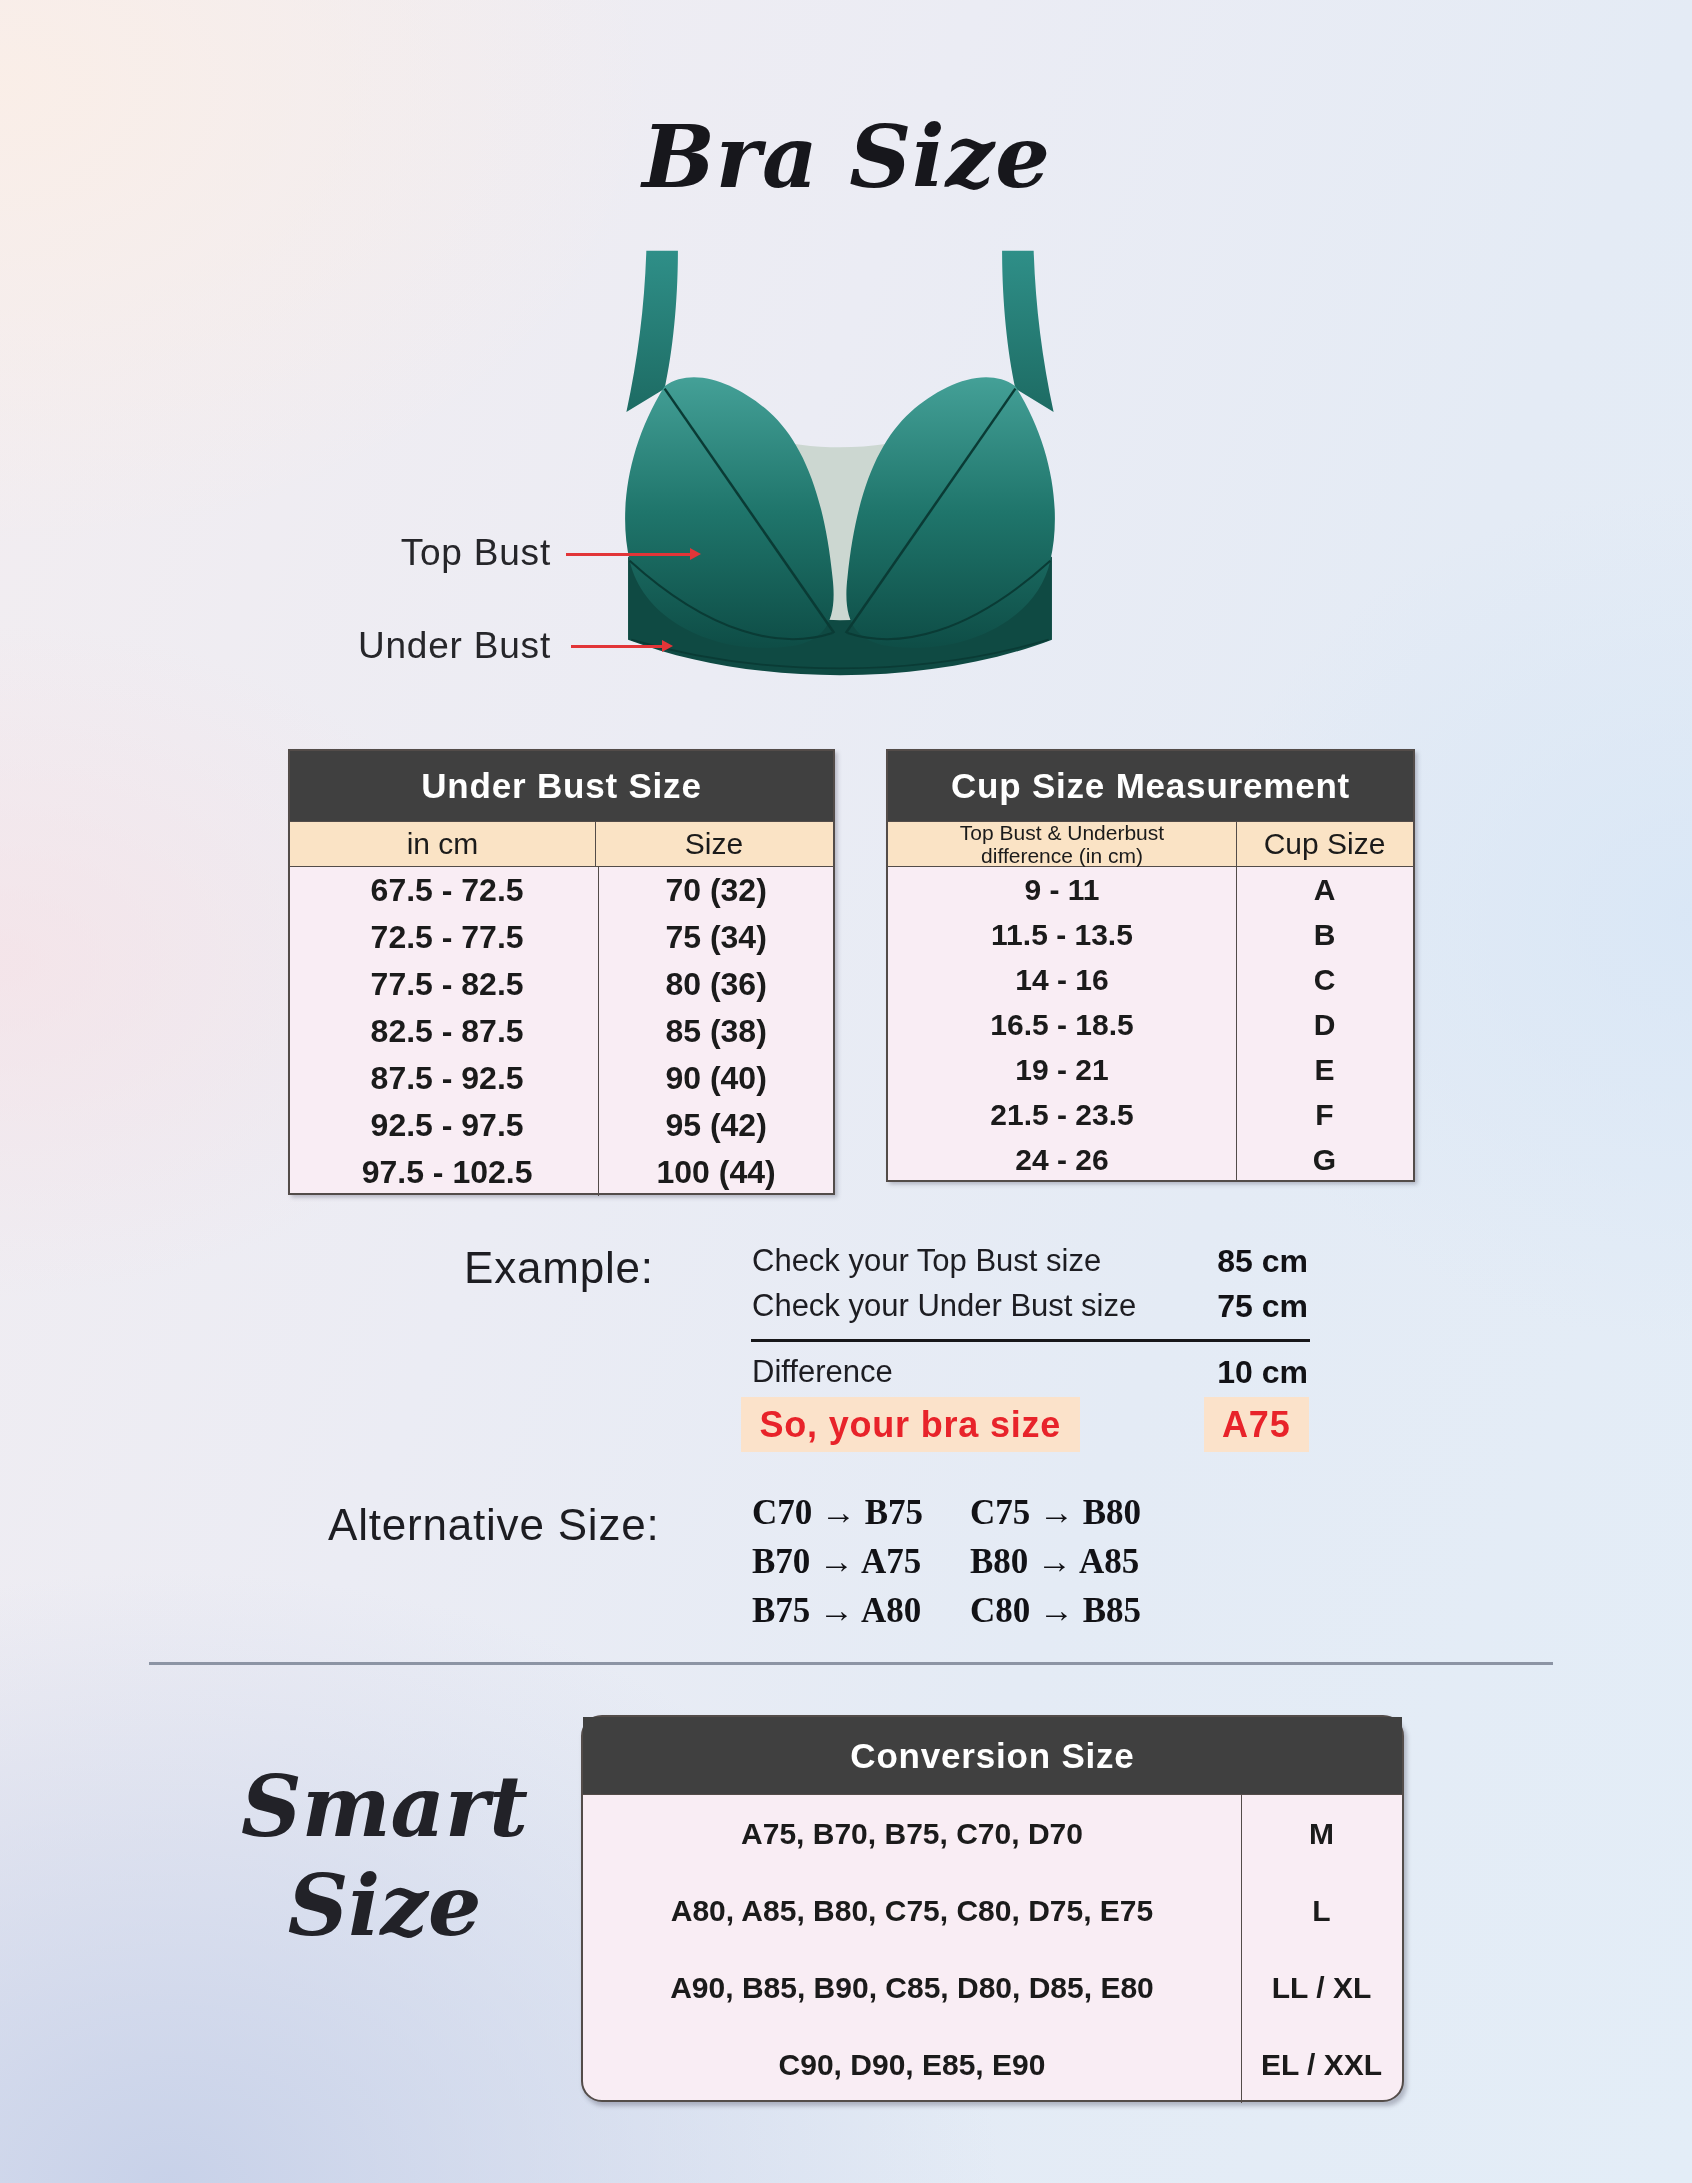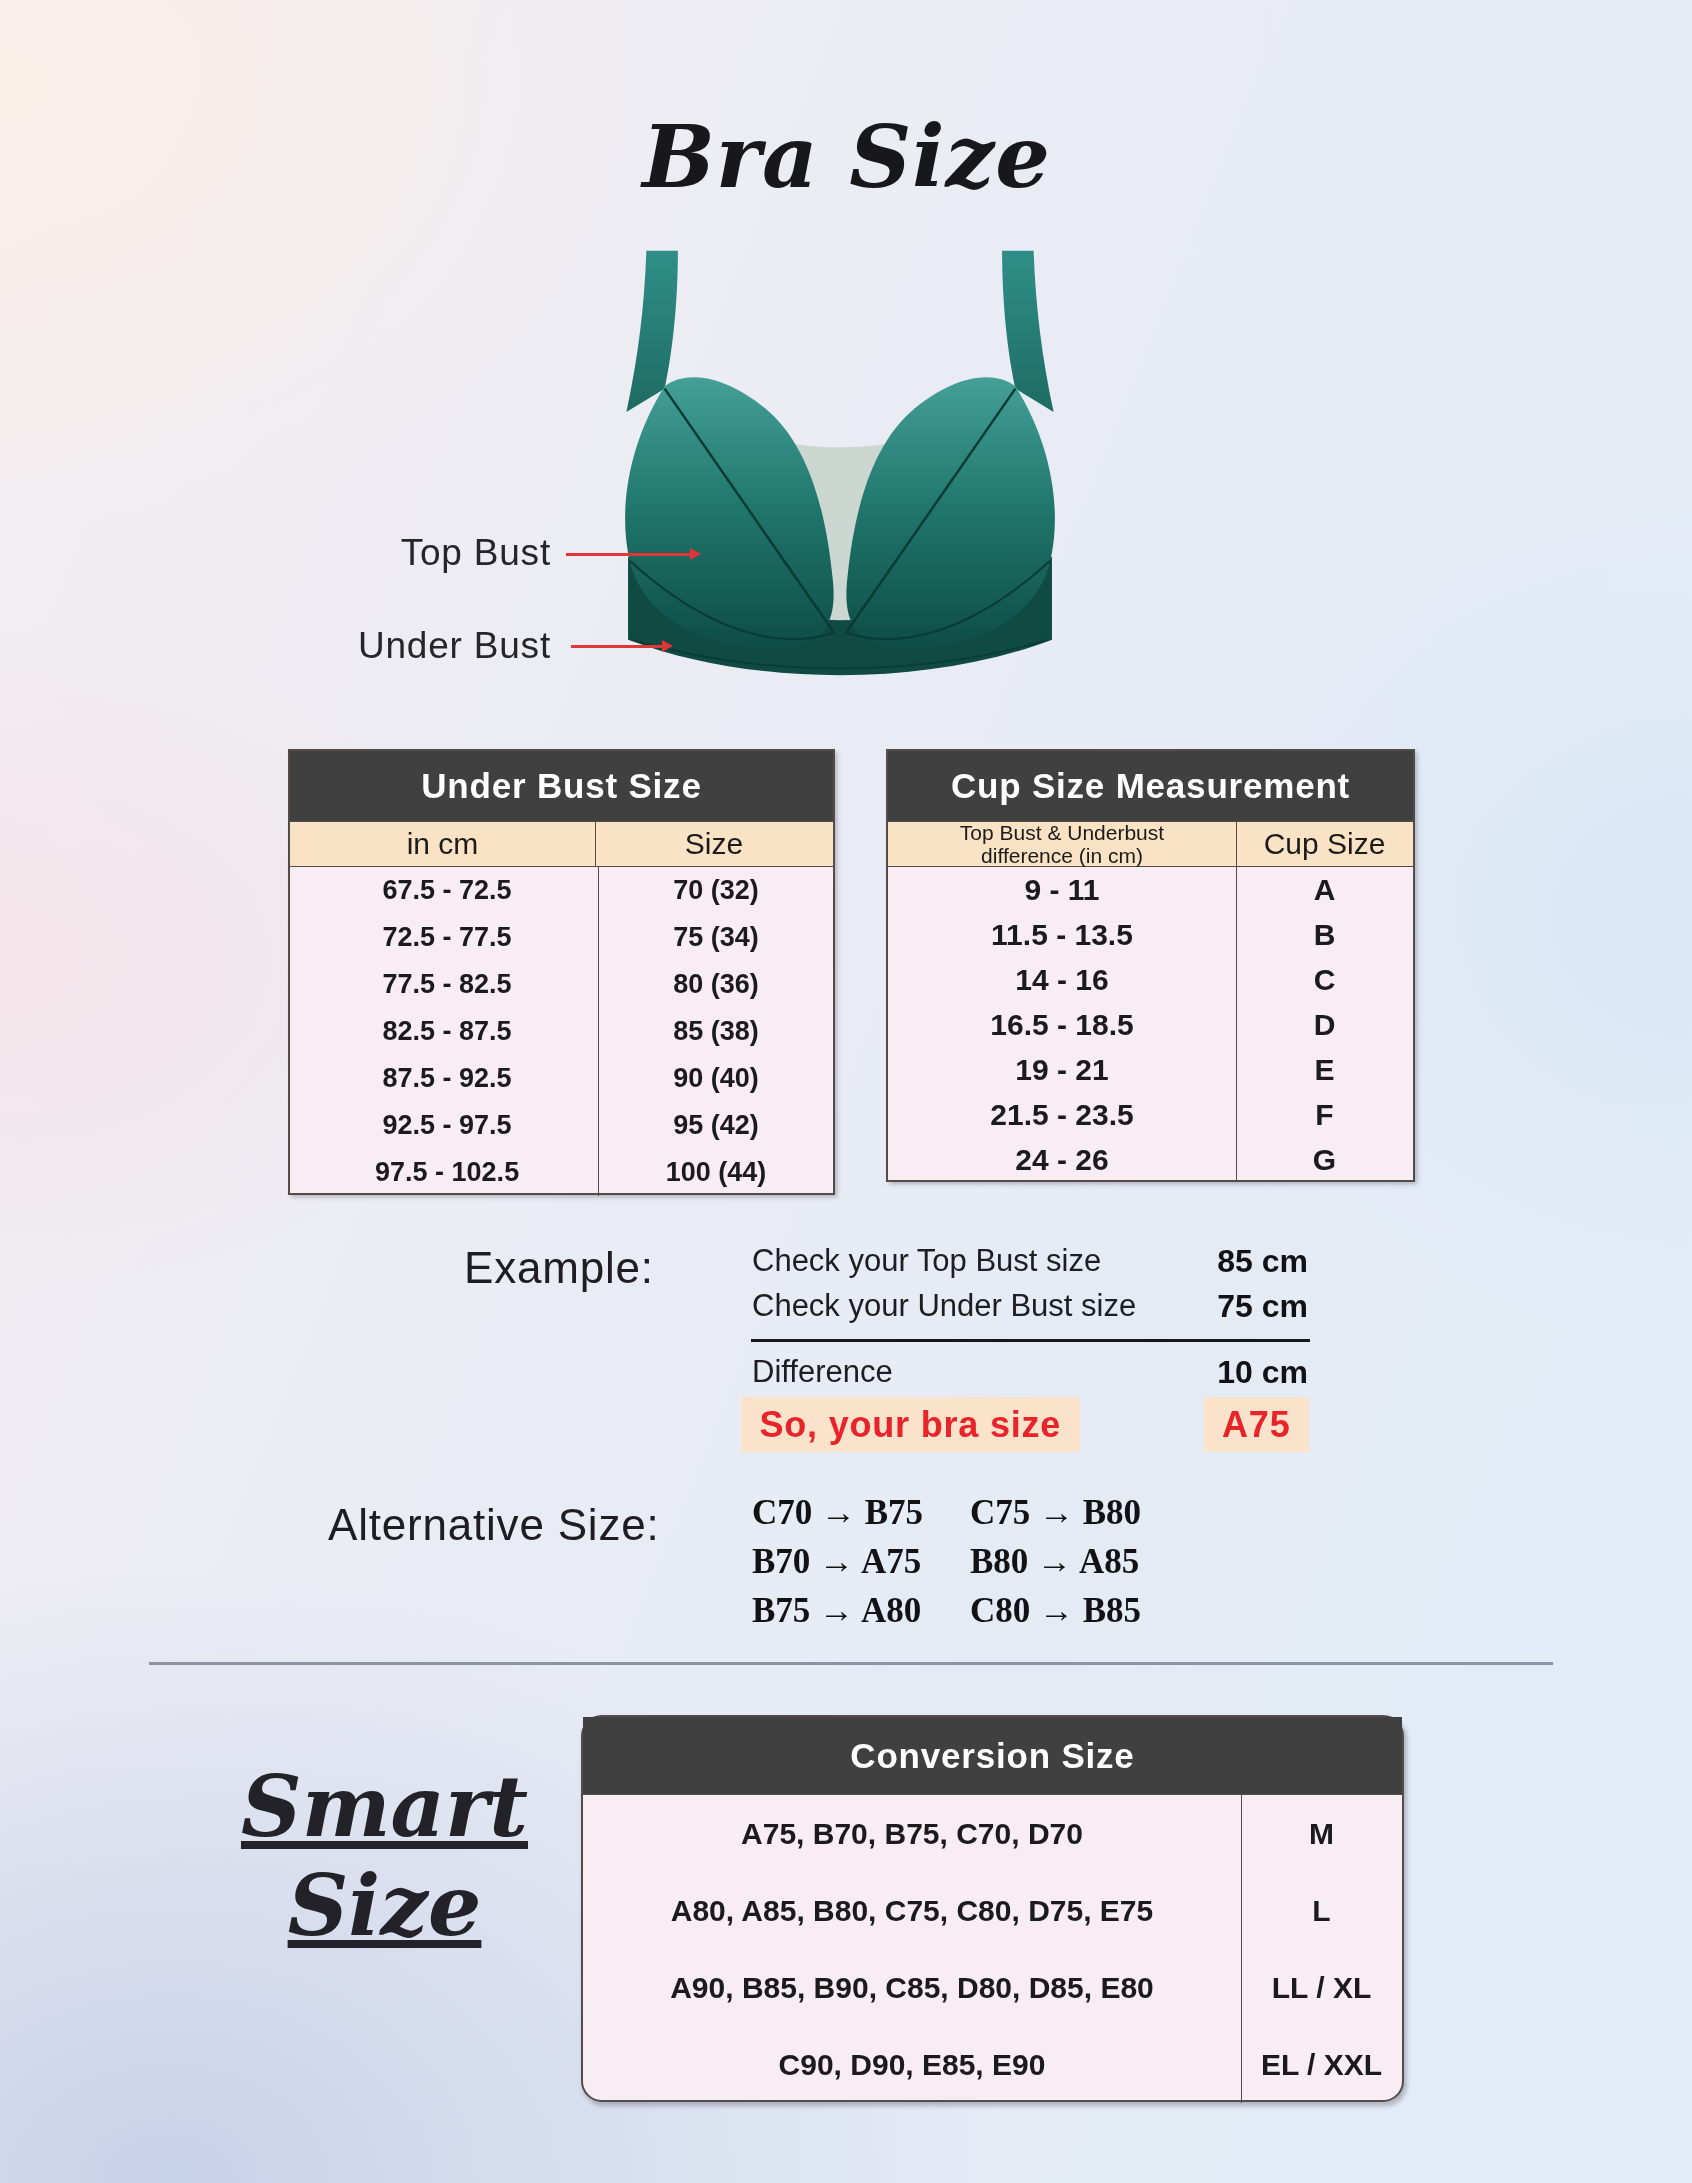--- a/index.html
+++ b/index.html
@@ -60,21 +60,21 @@
   }
   .t-sub { display: flex; background: #fae3c5; border-bottom: 1.7px solid #534c49; }
   .t-row { display: flex; }
   .cell { display: flex; flex-direction: column; align-items: center; justify-content: center; text-align: center; }
   .c1 { border-right: 1.7px solid #534c49; }
 
   
   .ub-table { left: 288px; top: 749px; width: 547px; height: 446px; }
   .ub-table .t-header { height: 71px; font-size: 35px; }
   .ub-table .t-sub { height: 45px; font-size: 30px; }
-  .ub-table .t-row { height: 47px; font-size: 27px; font-weight: bold; margin-left: 6px; }
+  .ub-table .t-row { height: 47px; font-size: 32px; font-weight: bold; margin-left: 6px; }
   .ub-table .c1 { width: 306px; }
   .ub-table .c2 { width: 236px; }
 
   
   .cup-table { left: 886px; top: 749px; width: 529px; height: 433px; }
   .cup-table .t-header { height: 71px; font-size: 35px; }
   .cup-table .t-sub { height: 45px; }
   .cup-table .t-sub .c1 { font-size: 21px; line-height: 23px; }
   .cup-table .t-sub .c2 { font-size: 30px; }
   .cup-table .t-row { height: 45px; font-size: 30px; font-weight: bold; }
@@ -118,21 +118,21 @@
   .alt-item { height: 49px; display: flex; align-items: center; font-size: 35px; font-weight: bold; color: #121216; white-space: nowrap; font-family: Liberation Serif, serif; }
 
   
   .section-divider { position: absolute; left: 149px; top: 1662px; width: 1404px; height: 2.5px; background: #8c94a4; }
 
   
   .smart-title {
     position: absolute; left: 200px; top: 1757px; width: 369px;
     text-align: center;
     font-family: "DejaVu Serif", serif; font-style: italic; font-weight: bold;
-    font-size: 84px; line-height: 99px; color: #222228; text-decoration: underline;
+    font-size: 84px; line-height: 99px; color: #222228;
   }
 
   
   .conv-table { left: 581px; top: 1715px; width: 823px; height: 387px; border-radius: 21px; }
   .conv-table .t-header { height: 78px; font-size: 35px; }
   .conv-table .t-row { height: 77px; font-size: 30px; font-weight: bold; }
   .conv-table .c1 { width: 659px; }
   .conv-table .c2 { width: 159px; }
 </style>
 </head>

